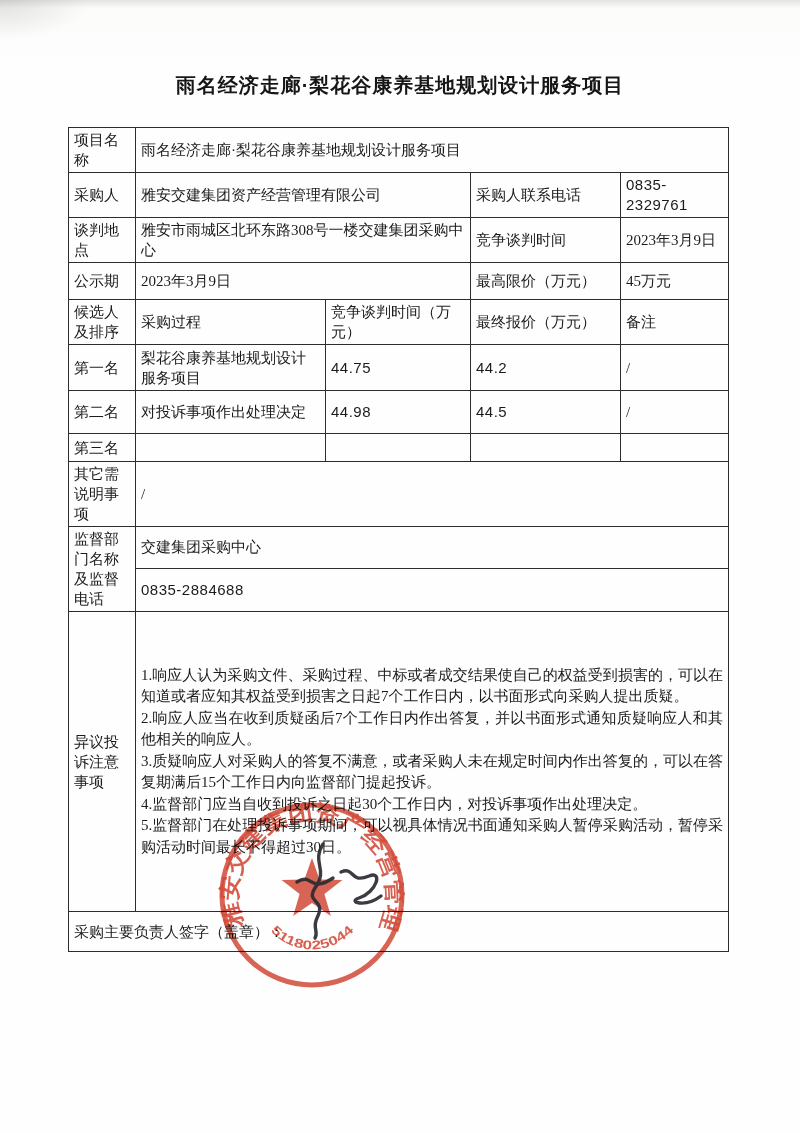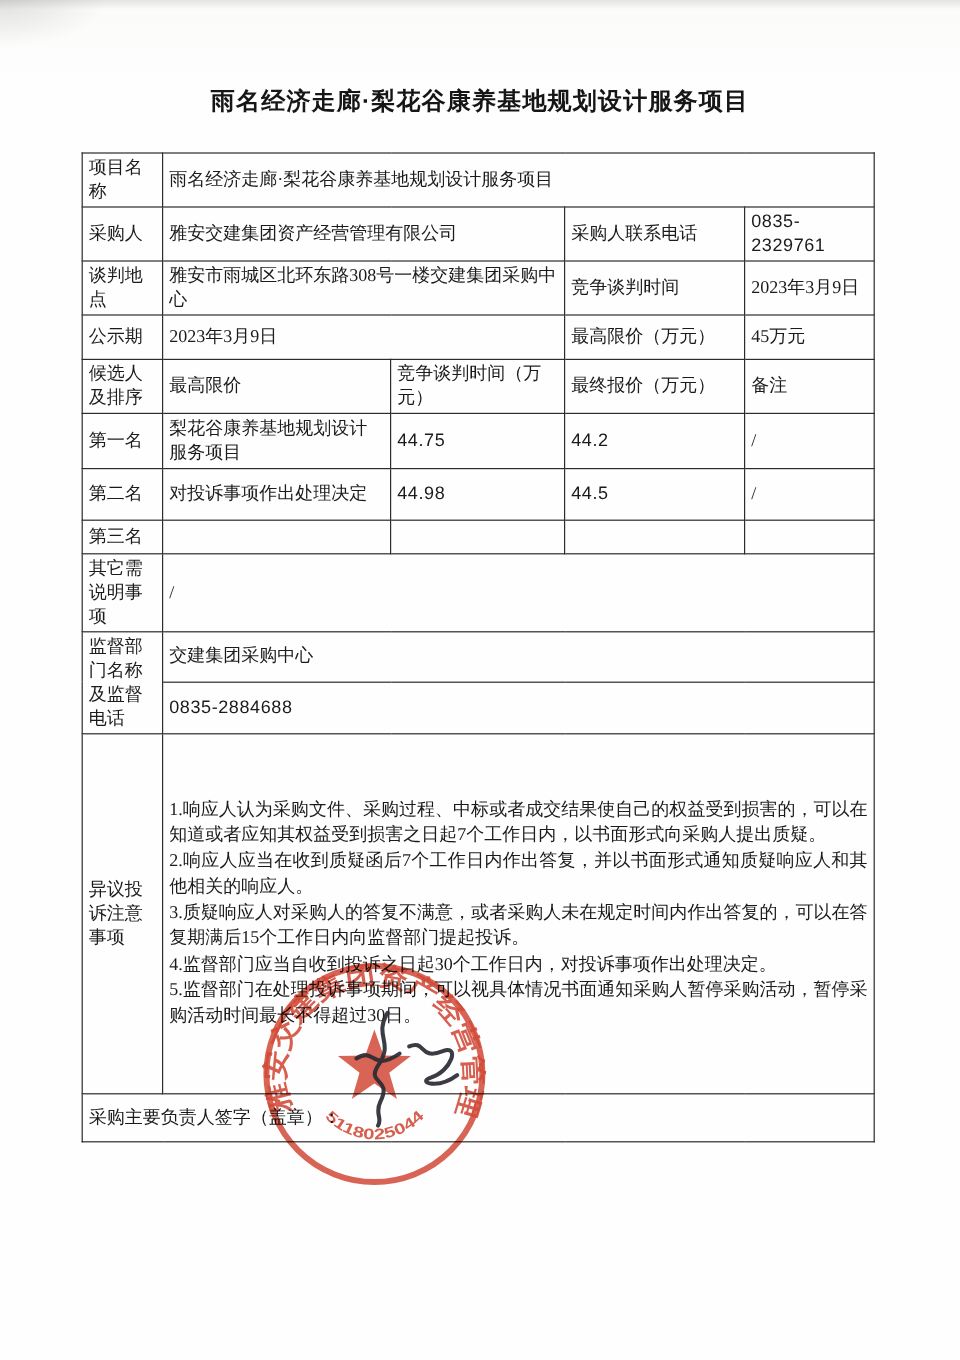--- a/index.html
+++ b/index.html
@@ -94,21 +94,21 @@
 
     <tr style="height:37px">
       <td class="lbl">公示期</td>
       <td class="val" colspan="2">2023年3月9日</td>
       <td class="ctr">最高限价（万元）</td>
       <td class="ctr">45万元</td>
     </tr>
 
     <tr style="height:41px">
       <td class="lbl">候选人及排序</td>
-      <td class="ctr">最高限价</td>
+      <td class="ctr">采购过程</td>
       <td class="ctr">竞争谈判时间（万元）</td>
       <td class="ctr">最终报价（万元）</td>
       <td class="ctr">备注</td>
     </tr>
 
     <tr style="height:46px">
       <td class="lbl">第一名</td>
       <td class="val">梨花谷康养基地规划设计服务项目</td>
       <td class="ctr num">44.75</td>
       <td class="ctr num">44.2</td>

